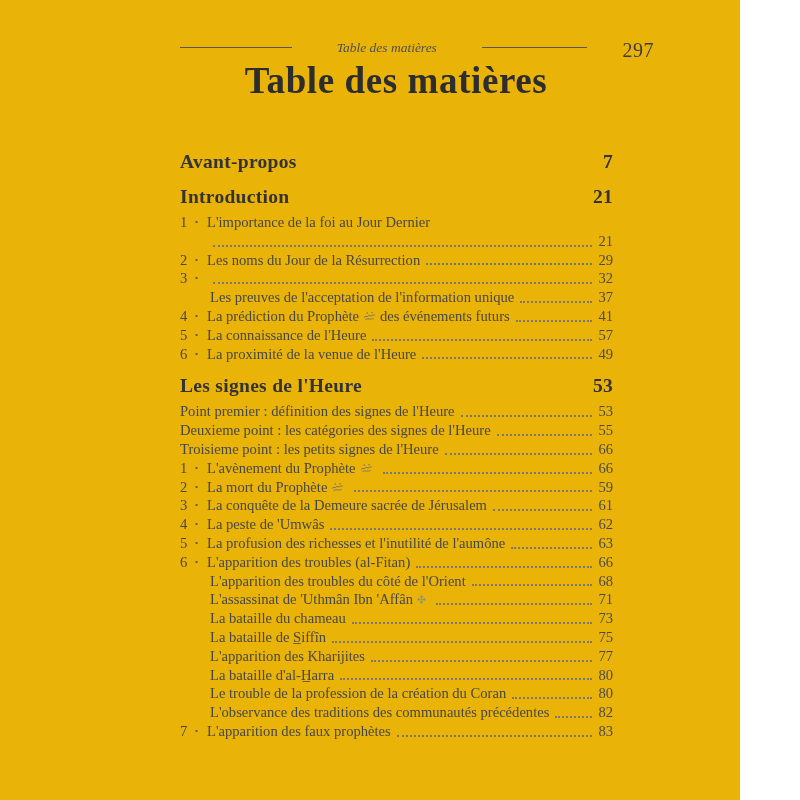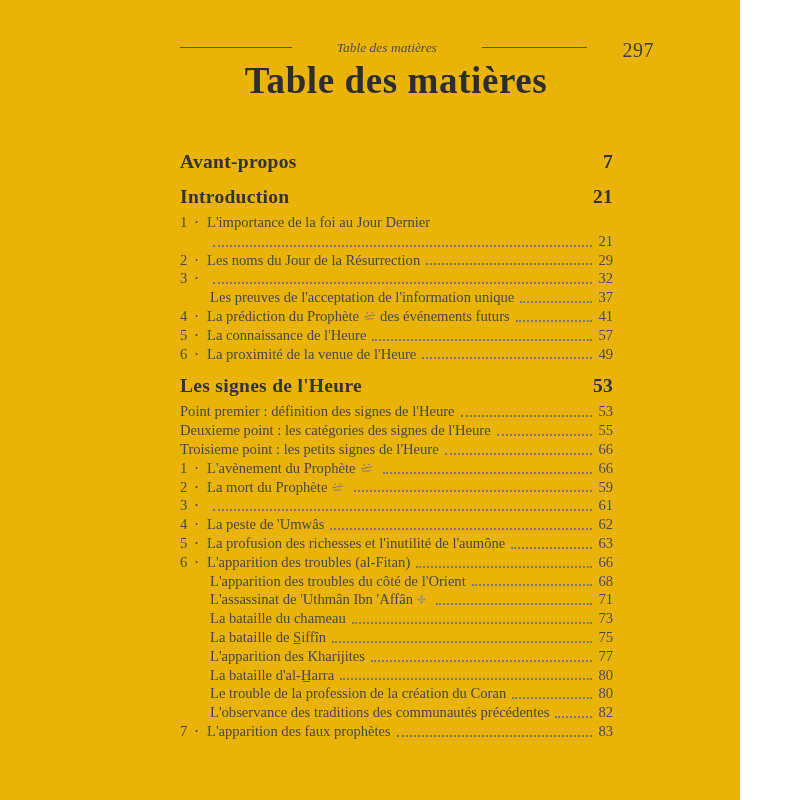--- a/index.html
+++ b/index.html
@@ -157,20 +157,21 @@
           <path d="M2.5 9.3 C5 7.8 8.5 9.8 11.5 8.2" fill="none" stroke="#6e6e6e" stroke-width="0.9"></path>
           <circle cx="4.5" cy="2.2" r="0.8" fill="#6e6e6e"></circle>
           <circle cx="9.8" cy="1.8" r="0.8" fill="#6e6e6e"></circle>
         </svg>
         <span class="leader"></span>
         <span class="pg">59</span>
       </div>
       <div class="row entry">
         <span class="num">3</span>
         <span class="bullet">•</span>
+        <span class="txt">La conquête de la Demeure sacrée de Jérusalem</span>
         <span class="leader"></span>
         <span class="pg">61</span>
       </div>
       <div class="row entry">
         <span class="num">4</span>
         <span class="bullet">•</span>
         <span class="txt">La peste de 'Umwâs</span>
         <span class="leader"></span>
         <span class="pg">62</span>
       </div>

